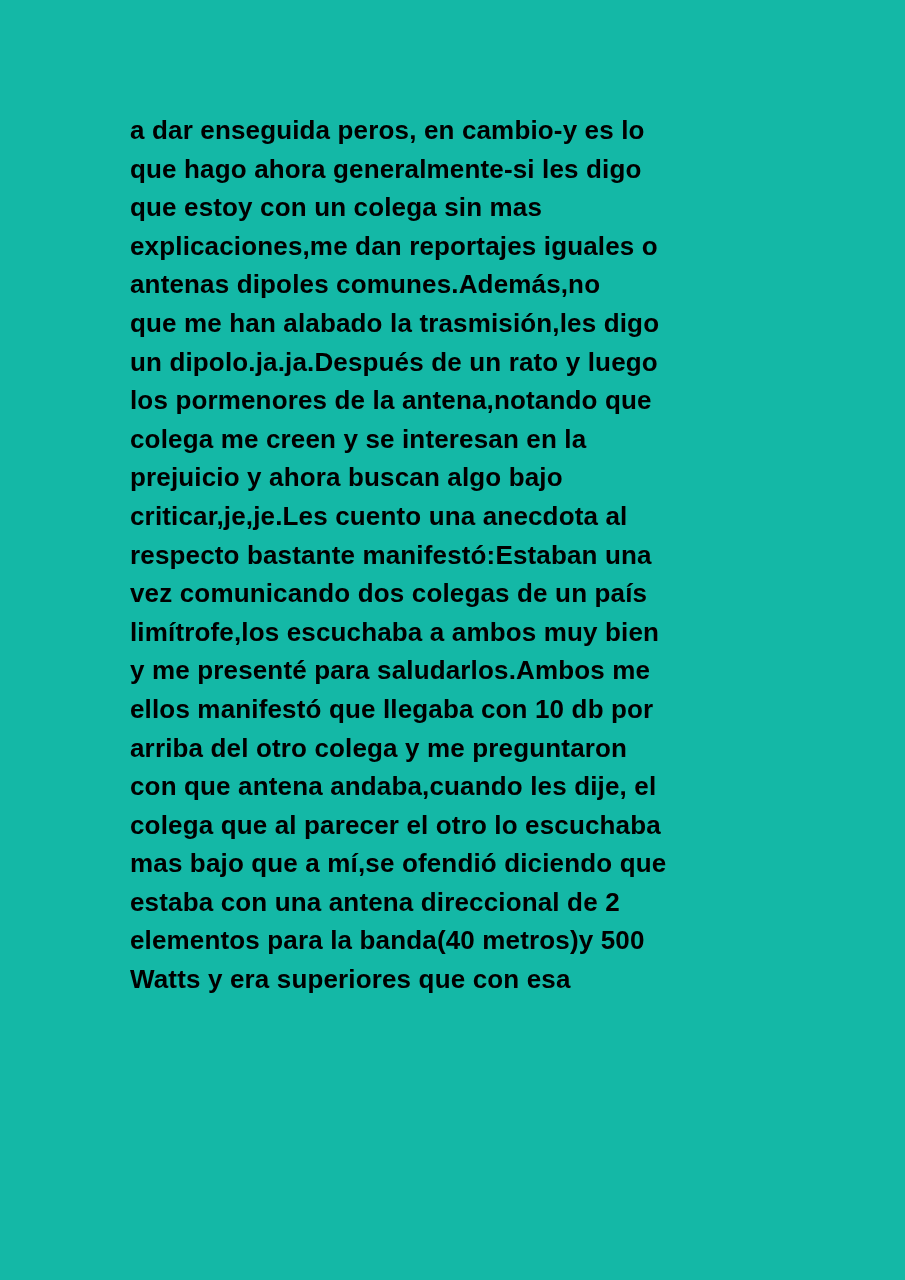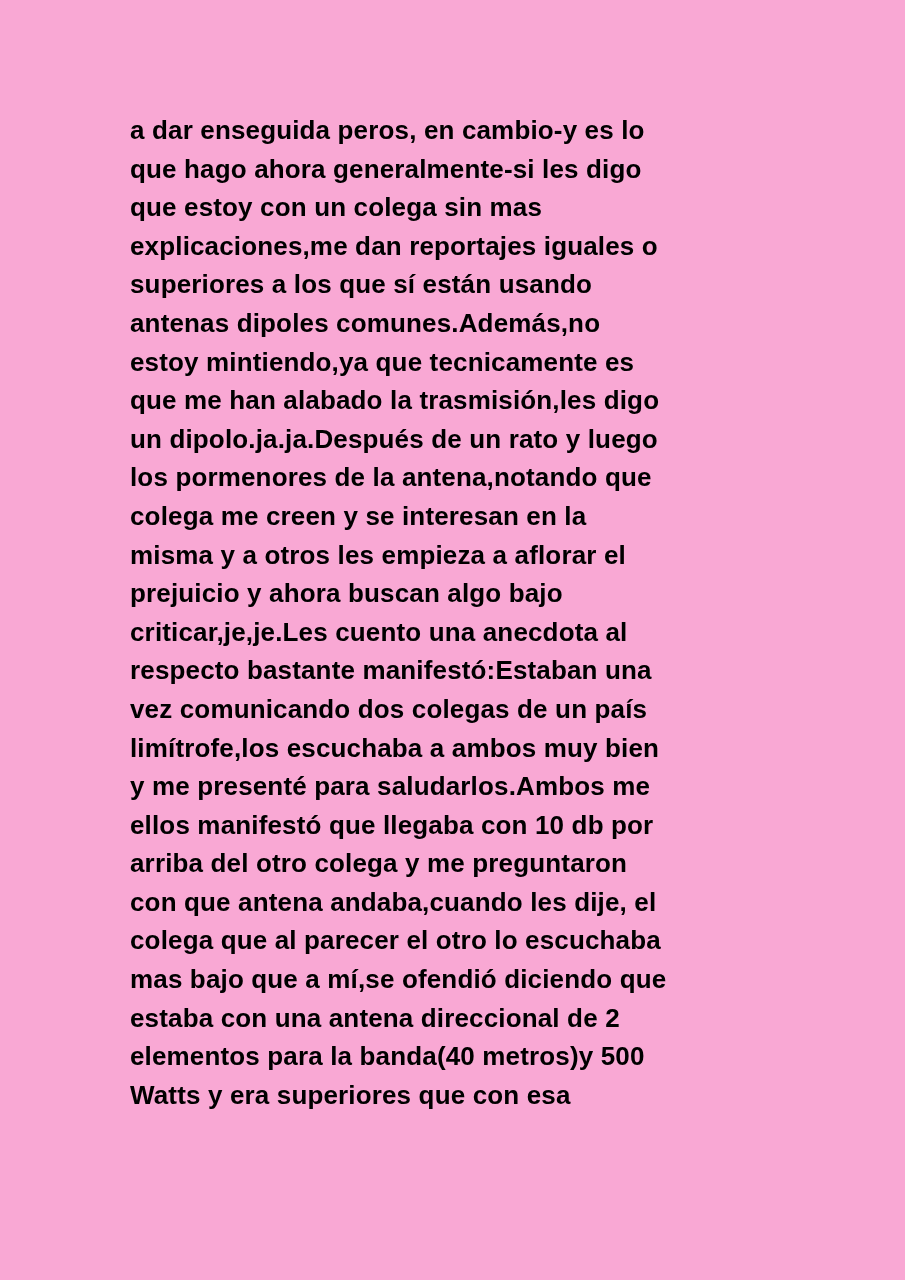--- a/index.html
+++ b/index.html
@@ -12,21 +12,21 @@
       height: 1280px;
       position: relative;
       overflow: hidden;
     }
     .page {
       position: absolute;
       left: 0;
       top: 0;
       width: 905px;
       height: 1280px;
-      background: #f9a8d4;
+      background: #14b8a6;
     }
     .text-block {
       position: absolute;
       left: 130px;
       top: 111px;
       width: 700px;
       font-family: "Liberation Sans", sans-serif;
       font-weight: 700;
       font-size: 26px;
       line-height: 38.6px;
@@ -41,28 +41,25 @@
   </style>
 </head>
 <body>
 
 <div class="page">
   <div class="text-block">
     <span class="line">a dar enseguida peros, en cambio-y es lo</span>
     <span class="line">que hago ahora generalmente-si les digo</span>
     <span class="line">que estoy con un colega sin mas</span>
     <span class="line">explicaciones,me dan reportajes iguales o</span>
-    <span class="line">superiores a los que sí están usando</span>
     <span class="line">antenas dipoles comunes.Además,no</span>
-    <span class="line">estoy mintiendo,ya que tecnicamente es</span>
     <span class="line">que me han alabado la trasmisión,les digo</span>
     <span class="line">un dipolo.ja.ja.Después de un rato y luego</span>
     <span class="line">los pormenores de la antena,notando que</span>
     <span class="line">colega me creen y se interesan en la</span>
-    <span class="line">misma y a otros les empieza a aflorar el</span>
     <span class="line">prejuicio y ahora buscan algo bajo</span>
     <span class="line">criticar,je,je.Les cuento una anecdota al</span>
     <span class="line">respecto bastante manifestó:Estaban una</span>
     <span class="line">vez comunicando dos colegas de un país</span>
     <span class="line">limítrofe,los escuchaba a ambos muy bien</span>
     <span class="line">y me presenté para saludarlos.Ambos me</span>
     <span class="line">ellos manifestó que llegaba con 10 db por</span>
     <span class="line">arriba del otro colega y me preguntaron</span>
     <span class="line">con que antena andaba,cuando les dije, el</span>
     <span class="line">colega que al parecer el otro lo escuchaba</span>

